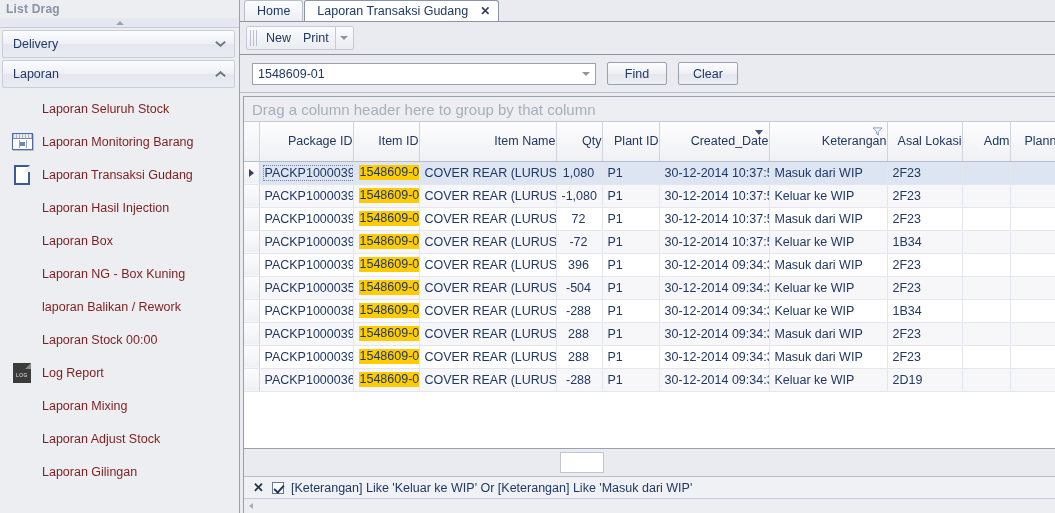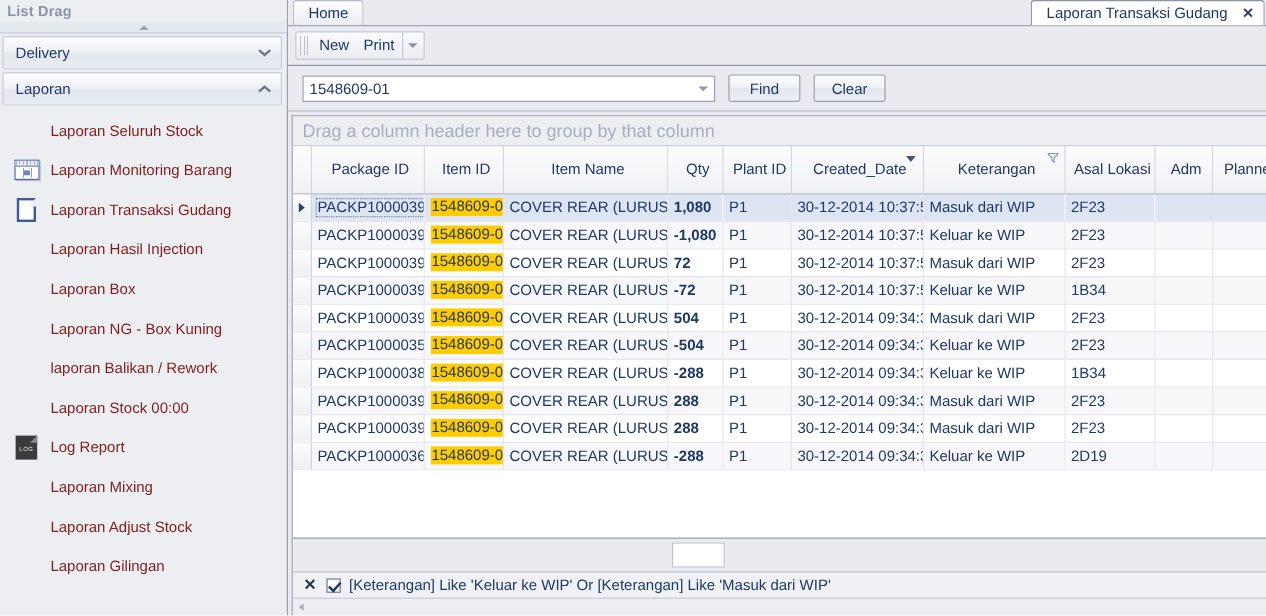--- a/index.html
+++ b/index.html
@@ -178,21 +178,20 @@
   }
   
   .tabstrip {
     height: 22px;
     background: #e9ebf0;
     display: flex;
     align-items: flex-end;
     border-bottom: 1px solid #8b93a5;
     box-sizing: border-box;
     padding-left: 4px;
-    justify-content: space-between;
   }
   .tab {
     height: 21px;
     line-height: 21px;
     padding: 0 12px;
     font-size: 12.5px;
     color: #1f3864;
     background: linear-gradient(to bottom,#fdfdfe,#eceef3);
     border: 1px solid #b6bcc9;
     border-bottom: none;
@@ -340,39 +339,39 @@
     width: 100%;
     font-size: 12.5px;
   }
   table.grid th {
     background: linear-gradient(to bottom,#fcfcfd 0%, #f0f1f5 100%);
     border-right: 1px solid #cfd4de;
     border-bottom: 1px solid #b6bcc9;
     height: 39px;
     font-weight: normal;
     color: #1f3864;
-    text-align: center;
+    text-align: right;
     padding: 0 0 0 5px;
     box-sizing: border-box;
     position: relative;
     white-space: nowrap;
     overflow: hidden;
   }
   table.grid th.indicator { padding: 0; border-right: 1px solid #cfd4de;}
   table.grid td {
     border-right: 1px solid #e3e6ec;
     border-bottom: 1px solid #e3e6ec;
     height: 23px;
     padding: 0 5px;
     box-sizing: border-box;
     color: #1f3864;
     white-space: nowrap;
     overflow: hidden;
   }
-  table.grid td.num { text-align: left; padding-right: 6px; font-weight: bold; }
+  table.grid td.num { text-align: center; padding-right: 6px; }
   table.grid td.indicator {
     background: linear-gradient(to bottom,#fcfcfd,#eef0f4);
     border-right: 1px solid #cfd4de;
     padding: 0;
     text-align: center;
   }
   tr.row-alt td { background: #f7f7f9; }
   tr.row-sel td { background: #dde4f2 !important; }
   tr.row-sel td.indicator { background: linear-gradient(to bottom,#fcfcfd,#eef0f4) !important; }
   td.cell-hl .hl {
@@ -714,21 +713,21 @@
               <td>1B34</td>
               <td></td>
               <td></td>
               <td></td>
             </tr>
             <tr class="">
               <td class="indicator"></td>
               <td>PACKP100003901</td>
               <td class="cell-hl"><span class="hl">1548609-01</span></td>
               <td>COVER REAR (LURUS)</td>
-              <td class="num">504</td>
+              <td class="num">396</td>
               <td>P1</td>
               <td>30-12-2014 09:34:39</td>
               <td>Masuk dari WIP</td>
               <td>2F23</td>
               <td></td>
               <td></td>
               <td></td>
             </tr>
             <tr class="row-alt">
               <td class="indicator"></td>

